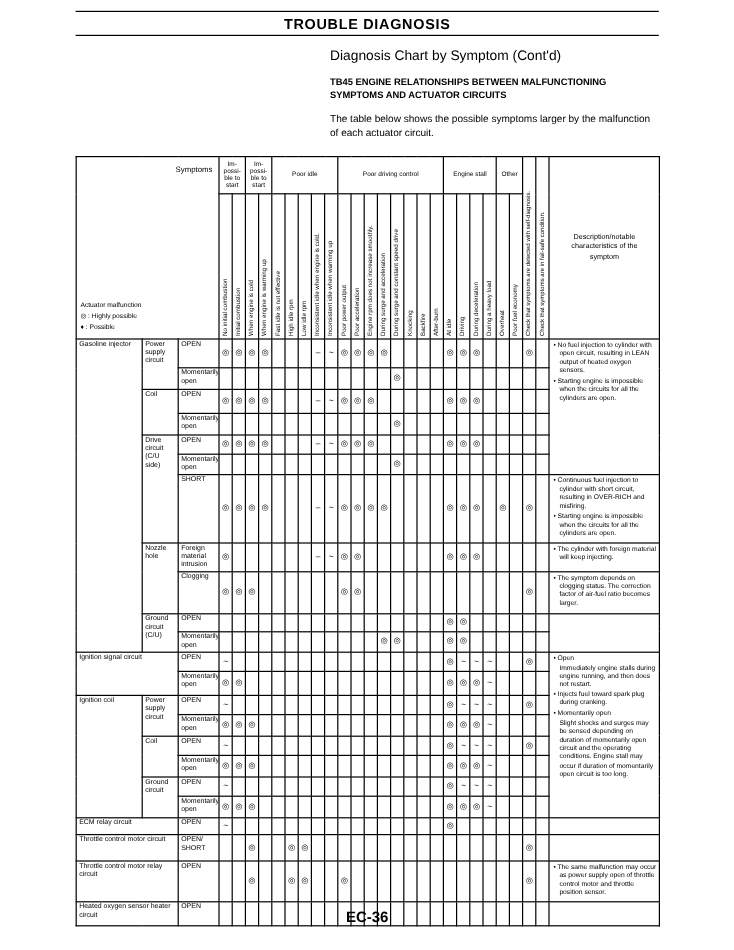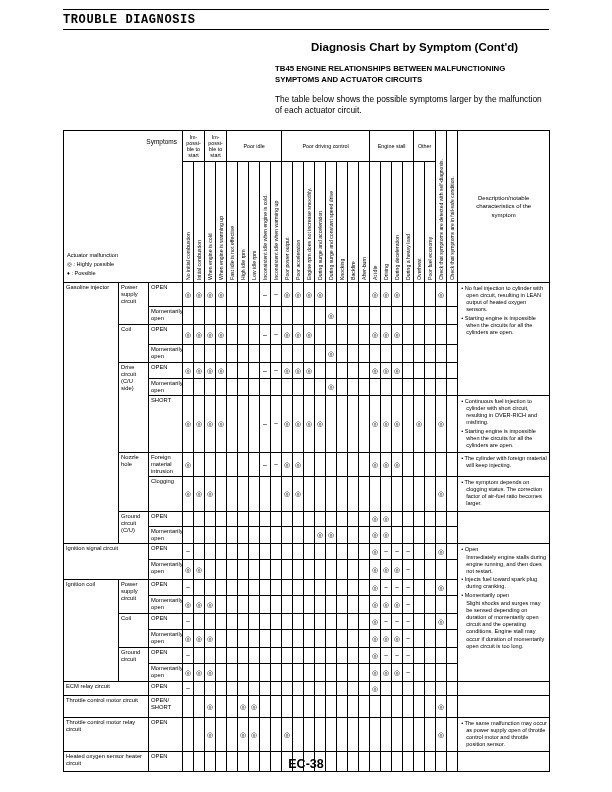--- a/index.html
+++ b/index.html
@@ -4,24 +4,24 @@
 <style>
   * { margin:0; padding:0; box-sizing:border-box; }
   html,body { background:#ffffff; }
   .page {
     position:relative; width:612px; height:792px; background:#fff;
     font-family:"Liberation Sans","DejaVu Sans",sans-serif; color:#000; overflow:hidden;
   }
   .rule { position:absolute; left:63px; width:486px; height:1px; background:#000; }
   .rule-top { top:9px; }
   .rule-under { top:29px; }
-  .page-title { position:absolute; top:13px; left:63px; width:486px; text-align:left;
-    font-size:12px; font-weight:bold; letter-spacing:0.6px;font-family:Liberation Mono, monospace; }
+  .page-title { position:absolute; top:13px; left:63px; width:486px; text-align:center;
+    font-size:12px; font-weight:bold; letter-spacing:0.6px; }
   .intro { position:absolute; left:275px; top:41px; width:274px; }
-  .section-title { font-size:11.5px; font-weight:bold; margin-bottom:11px;margin-left:36px; }
+  .section-title { font-size:11.5px; font-weight:normal; margin-bottom:11px; }
   .subsection-title { font-size:7.8px; font-weight:bold; line-height:1.4; margin-bottom:8px; }
   .intro-text { font-size:8.4px; line-height:1.3; }
 
   table.diag { position:absolute; left:63px; top:130px; width:486px;
     border-collapse:collapse; table-layout:fixed; }
   .diag th,.diag td { border:1px solid #000; font-weight:normal; overflow:hidden; }
 
   .corner { position:relative; }
   .symptoms-label { position:absolute; top:7px; right:5px; font-size:6.5px; }
   .legend { position:absolute; bottom:4px; left:3px; font-size:5.6px; line-height:1.6; text-align:left; }
@@ -877,14 +877,14 @@
           <td class="sym"></td>
           <td class="sym"></td>
           <td class="sym"></td>
           <td class="sym"></td>
           <td class="sym"></td>
           <td class="desc" rowspan="1"></td>
         </tr>
       </tbody>
     </table>
 
-  <div class="footer">EC-38</div>
+  <div class="footer">EC-36</div>
 </div>
 
 </body></html>

